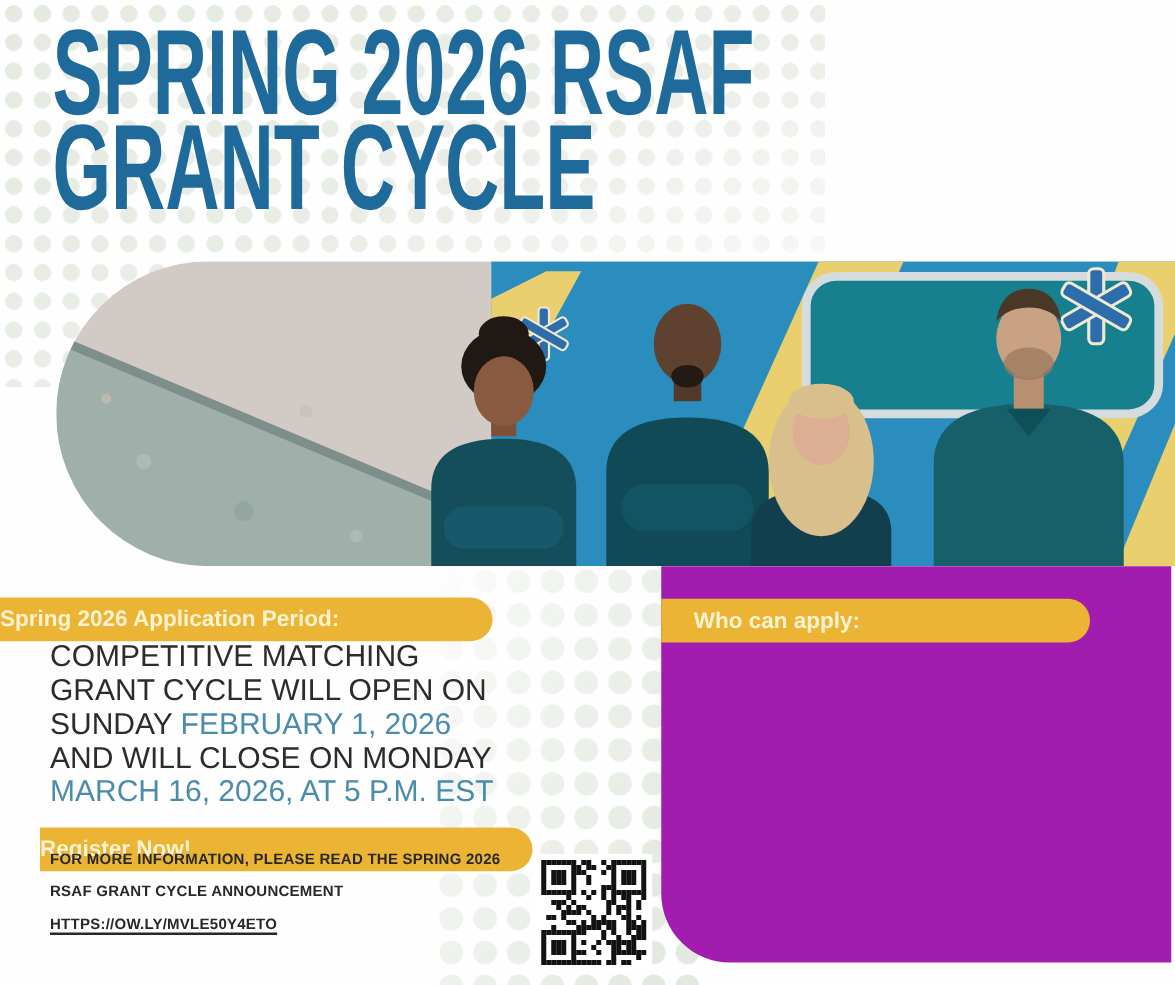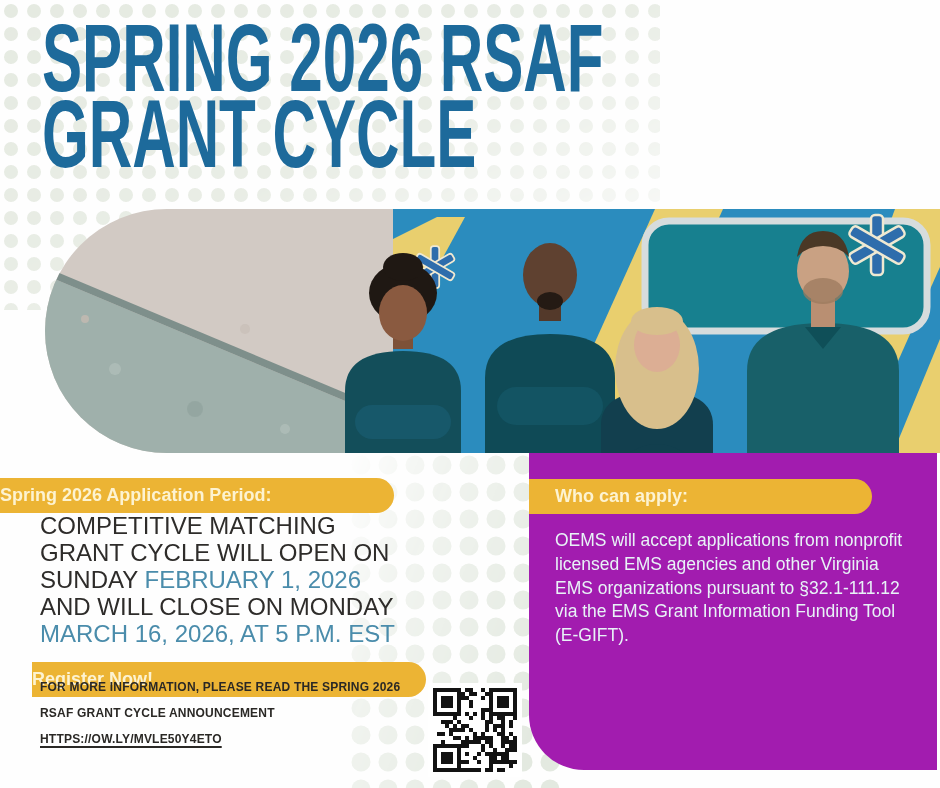--- a/index.html
+++ b/index.html
@@ -436,15 +436,14 @@
       <rect x="64" y="80" width="4" height="4"></rect>
       <rect x="68" y="80" width="4" height="4"></rect>
     </g>
 </svg>
 
 <div class="abs panel">
   <div class="badge">
     <span>Who can apply:</span>
   </div>
   <div class="panel-body">
-    <p>OEMS will accept applications from nonprofit licensed EMS agencies and other Virginia EMS organizations pursuant to §32.1-111.12 via the EMS Grant Information Funding Tool (E-GIFT).</p>
   </div>
 </div>
 
 </body></html>

